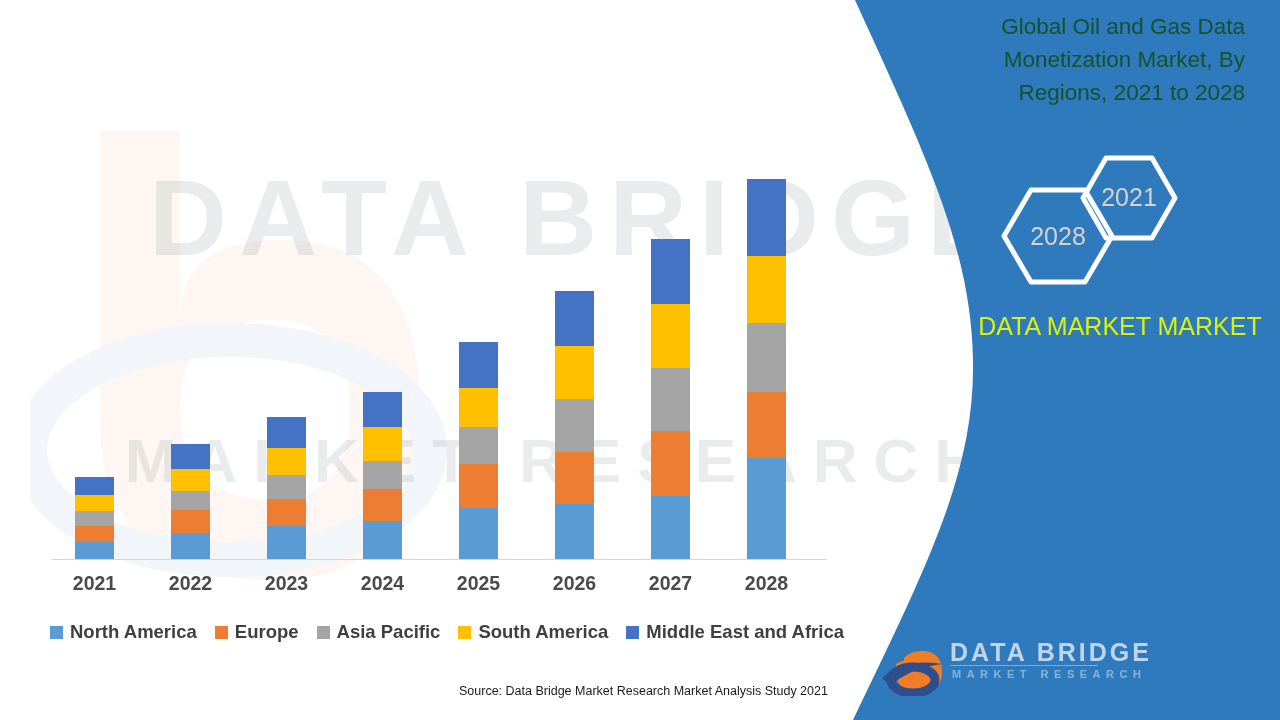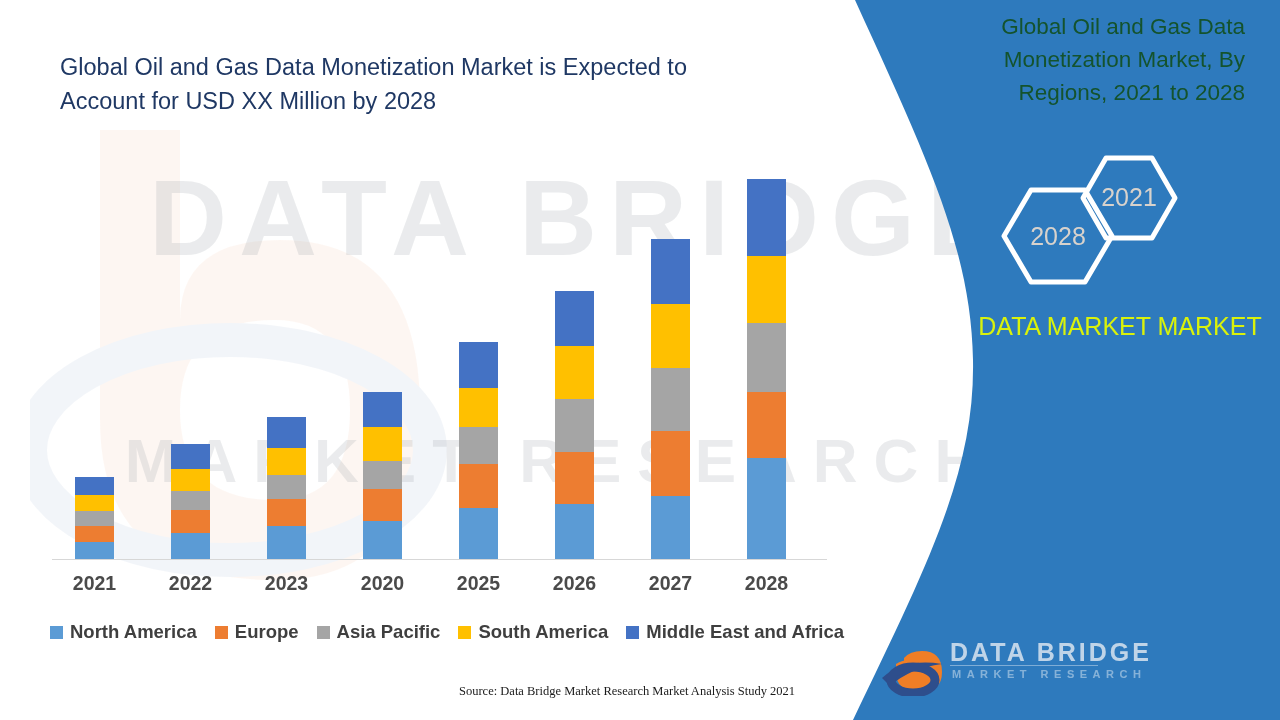--- a/index.html
+++ b/index.html
@@ -53,21 +53,21 @@
   .lg{display:flex;align-items:center;gap:7px;}
   .lg .sw{width:13px;height:13px;display:block;}
   .lg .tx{font-size:18.5px;font-weight:700;color:#3f3f3f;white-space:nowrap;}
 
   .footL{
     position:absolute;left:57px;top:682px;
     font-family:"Liberation Serif", serif;font-size:13.5px;color:#1a1a1a;
   }
   .footR{
     position:absolute;left:459px;top:684px;
-    font-family:Liberation Serif, serif;font-size:12.5px;color:#1a1a1a;
+    font-family:Liberation Sans, sans-serif;font-size:12.5px;color:#1a1a1a;
   }
 
   
   .panel{position:absolute;left:0;top:0;width:1280px;height:720px;pointer-events:none;}
 
   .panel-title{
     position:absolute;right:35px;top:10px;width:300px;
     text-align:right;color:#14532d;font-size:22.5px;line-height:33px;font-weight:400;
   }
   .hexwrap{position:absolute;left:990px;top:148px;width:190px;height:140px;}
@@ -98,21 +98,20 @@
     <path d="M70 10 L150 10 L150 200 Q150 120 250 120 Q390 120 390 290 Q390 460 245 460 Q70 460 70 300 Z
              M150 290 Q150 380 245 380 Q320 380 320 290 Q320 200 245 200 Q150 200 150 290 Z" fill="#E8722A"></path>
     <ellipse cx="200" cy="330" rx="200" ry="110" fill="none" stroke="#2E5A9B" stroke-width="34"></ellipse>
   </svg>
 
   <div class="wm-text">
     <div class="l1">DATA BRIDGE</div>
     <div class="l2">MARKET RESEARCH</div>
   </div>
 
-  <div class="title">Global Oil and Gas Data Monetization Market is Expected to Account for USD XX Million by 2028</div>
 
   <div class="plot">
     <div class="axis-line"></div>
     <div id="bars">
         <div class="bar" style="left: 23px;">
           <span class="seg" style="height: 18.24px; background: rgb(68, 114, 196);"></span>
           <span class="seg" style="height: 16.21px; background: rgb(255, 192, 0);"></span>
           <span class="seg" style="height: 14.19px; background: rgb(165, 165, 165);"></span>
           <span class="seg" style="height: 16.21px; background: rgb(237, 125, 49);"></span>
           <span class="seg" style="height: 17.23px; background: rgb(91, 155, 213);"></span>
@@ -166,21 +165,21 @@
           <span class="seg" style="height: 65.87px; background: rgb(237, 125, 49);"></span>
           <span class="seg" style="height: 101.33px; background: rgb(91, 155, 213);"></span>
         </div>
       </div>
   </div>
 
   <div class="xlabels" id="xlabels">
       <div class="xlab" style="left: 12.5px;">2021</div>
       <div class="xlab" style="left: 108.5px;">2022</div>
       <div class="xlab" style="left: 204.5px;">2023</div>
-      <div class="xlab" style="left: 300.5px;">2020</div>
+      <div class="xlab" style="left: 300.5px;">2024</div>
       <div class="xlab" style="left: 396.5px;">2025</div>
       <div class="xlab" style="left: 492.5px;">2026</div>
       <div class="xlab" style="left: 588.5px;">2027</div>
       <div class="xlab" style="left: 684.5px;">2028</div>
     </div>
 
   <div class="legend" id="legend">
       <div class="lg">
         <span class="sw" style="background: rgb(91, 155, 213);"></span>
         <span class="tx">North America</span>

